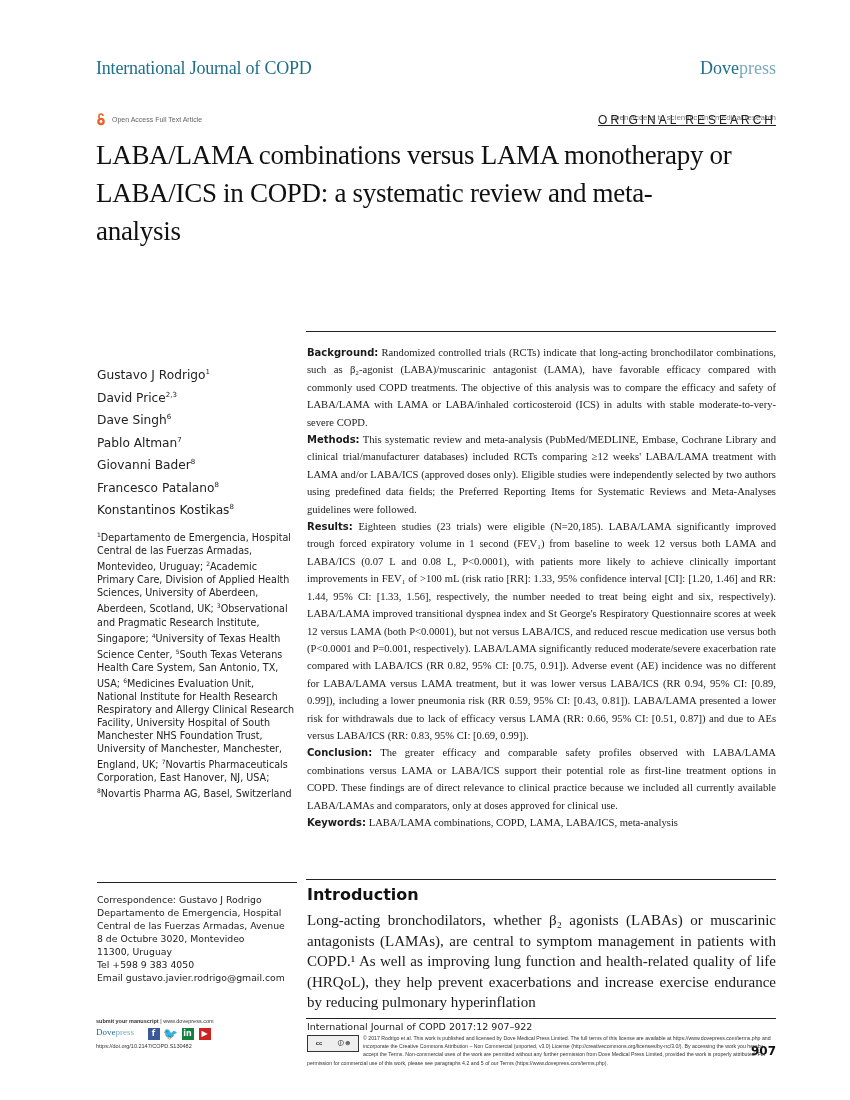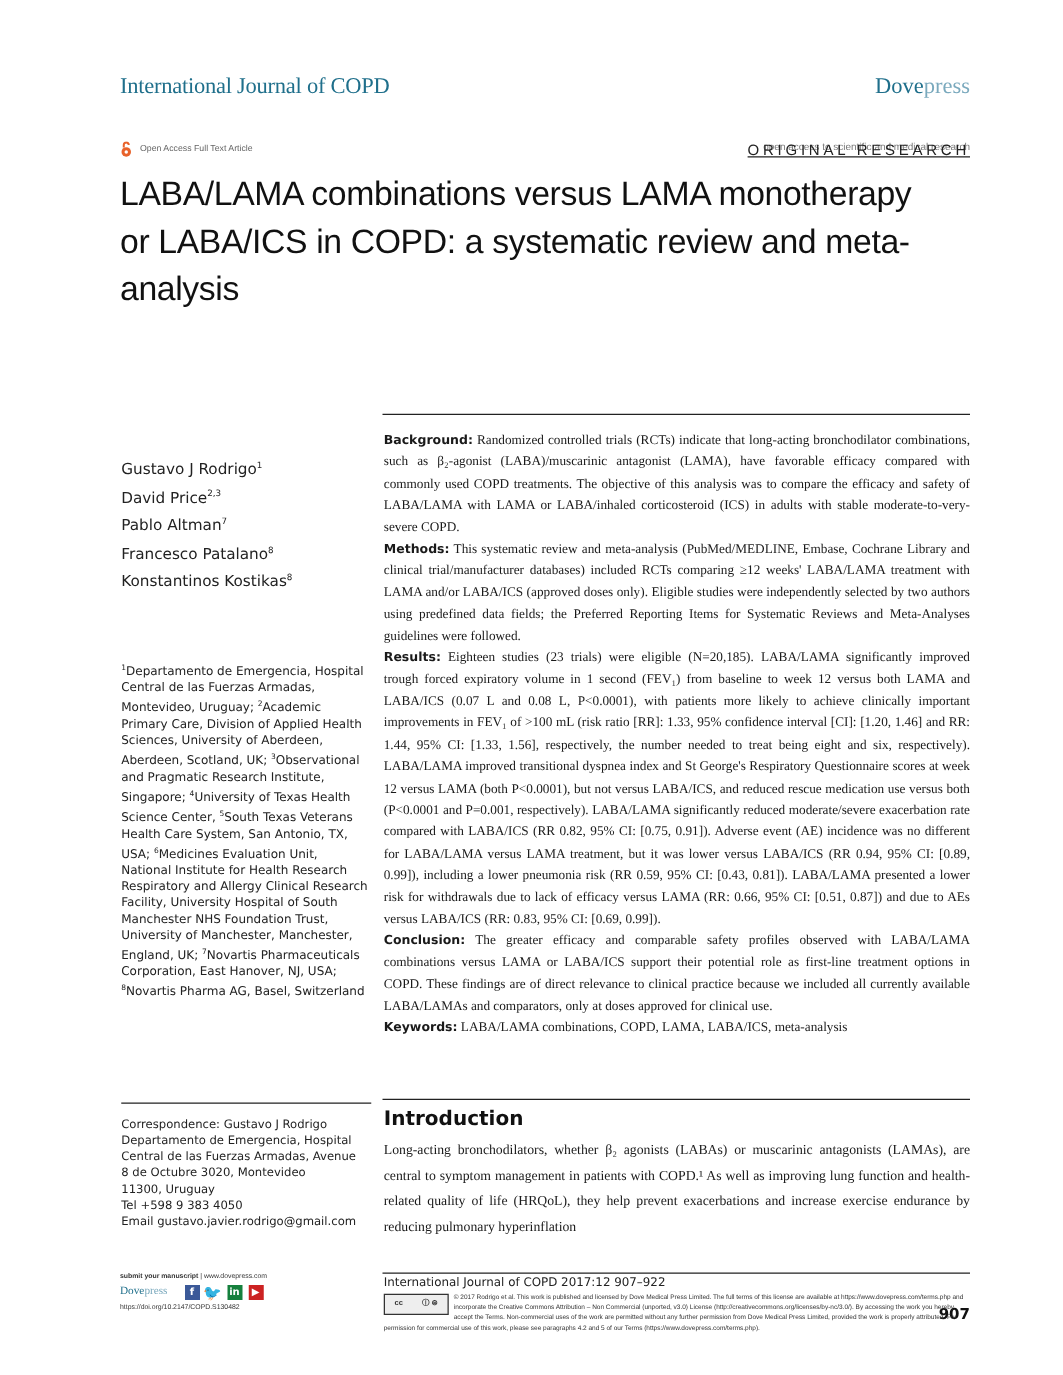--- a/index.html
+++ b/index.html
@@ -5,34 +5,34 @@
     html, body { margin: 0; padding: 0; background: #ffffff; }
     body { width: 850px; height: 1100px; position: relative; overflow: hidden; color: #1a1a1a; font-family: "Liberation Serif", serif; }
     .abs { position: absolute; }
     .journal-title { left: 96px; top: 58px; font-family: "Liberation Serif", serif; font-size: 18px; color: #1f6f8b; letter-spacing: -0.2px; }
     .publisher { right: 74px; top: 58px; font-family: "Liberation Serif", serif; font-size: 18px; color: #1f6f8b; }
     .publisher .press { color: #7aa9bd; }
     .tagline { right: 74px; top: 84px; font-family: "Liberation Sans", sans-serif; font-size: 8px; color: #777; margin-top: 29px; }
     .oa { left: 96px; top: 113px; font-family: "Liberation Sans", sans-serif; font-size: 7px; color: #666; display: flex; align-items: center; gap: 6px; }
     .oa-icon { width: 10px; height: 13px; }
     .article-type { right: 74px; top: 113px; font-family: "Liberation Sans", sans-serif; font-size: 12px; letter-spacing: 3px; color: #222; text-decoration: underline; }
-    .title { left: 96px; top: 136px; width: 640px; font-family: Liberation Sans, sans-serif; font-size: 27px; line-height: 38px; color: #111; font-weight: normal; letter-spacing: -0.3px; }
+    .title { left: 96px; top: 136px; width: 640px; font-family: Liberation Serif, serif; font-size: 27px; line-height: 38px; color: #111; font-weight: normal; letter-spacing: -0.3px; }
     .authors { left: 97px; top: 363px; width: 200px; font-family: "DejaVu Sans", sans-serif; font-size: 12.2px; line-height: 19.5px; color: #222; }
     .authors sup { font-size: 7px; vertical-align: 5px; }
     .affil { left: 97px; top: 528px; width: 200px; font-family: "DejaVu Sans", sans-serif; font-size: 9.6px; line-height: 13px; color: #222; }
     .affil sup { font-size: 6px; }
     .rule-abstract { left: 306px; top: 331px; width: 470px; height: 1px; background: #222; }
     .abstract { left: 307px; top: 344px; width: 469px; font-family: "Liberation Serif", serif; font-size: 10.6px; line-height: 17.4px; text-align: justify; color: #1a1a1a; }
     .abstract p { margin: 0; }
     .abstract .label { font-family: "DejaVu Sans", sans-serif; font-weight: bold; font-size: 10px; }
     .rule-corr { left: 97px; top: 882px; width: 200px; height: 1px; background: #222; }
     .corr { left: 97px; top: 893px; width: 205px; font-family: "DejaVu Sans", sans-serif; font-size: 9.3px; line-height: 13px; color: #222; }
     .rule-intro { left: 306px; top: 879px; width: 470px; height: 1px; background: #222; }
     .intro-heading { left: 307px; top: 885px; font-family: "DejaVu Sans", sans-serif; font-weight: bold; font-size: 16px; color: #111; }
-    .intro-text { left: 307px; top: 910px; width: 469px; font-family: "Liberation Serif", serif; font-size: 11px; line-height: 20.5px; text-align: justify; color: #1a1a1a; }
+    .intro-text { left: 307px; top: 910px; width: 469px; font-family: "Liberation Serif", serif; font-size: 15px; line-height: 20.5px; text-align: justify; color: #1a1a1a; }
     .footer-left { left: 96px; top: 1018px; width: 205px; font-family: "Liberation Sans", sans-serif; font-size: 5.5px; color: #333; }
     .footer-left .submit { font-weight: bold; }
     .footer-left .dove { font-family: "Liberation Serif", serif; font-size: 9px; color: #1f6f8b; }
     .footer-left .dove .press { color: #7aa9bd; }
     .social { display: inline-flex; gap: 5px; margin-left: 12px; vertical-align: middle; }
     .social span { width: 12px; height: 12px; display: inline-flex; align-items: center; justify-content: center; color: #fff; font-size: 8px; font-weight: bold; font-family: "DejaVu Sans", sans-serif; }
     .fb { background: #3b5998; } .tw { background: #fff; color: #1da1f2 !important; font-size: 12px !important; } .li { background: #15803d; } .yt { background: #cc2222; }
     .rule-footer { left: 306px; top: 1018px; width: 470px; height: 1px; background: #222; }
     .footer-journal { left: 307px; top: 1021px; font-family: "DejaVu Sans", sans-serif; font-size: 9.5px; color: #222; }
     .page-num { right: 74px; top: 1044px; font-family: "DejaVu Sans", sans-serif; font-weight: bold; font-size: 12px; color: #111; }
@@ -53,21 +53,23 @@
   </svg>
   <span>Open Access Full Text Article</span>
 </div>
 <div class="abs article-type">ORIGINAL RESEARCH</div>
 
 <h1 class="abs title" style="margin:0">LABA/LAMA combinations versus LAMA monotherapy or LABA/ICS in COPD: a systematic review and meta-analysis</h1>
 
 <div class="abs authors">
   <div><span>Gustavo J Rodrigo</span><sup>1</sup></div>
   <div><span>David Price</span><sup>2,3</sup></div>
+  <div><span>Dave Singh</span><sup>6</sup></div>
   <div><span>Pablo Altman</span><sup>7</sup></div>
+  <div><span>Giovanni Bader</span><sup>8</sup></div>
   <div><span>Francesco Patalano</span><sup>8</sup></div>
   <div><span>Konstantinos Kostikas</span><sup>8</sup></div>
 </div>
 
 <div class="abs affil">
   <sup>1</sup><span>Departamento de Emergencia, Hospital Central de las Fuerzas Armadas, Montevideo, Uruguay; </span><sup>2</sup><span>Academic Primary Care, Division of Applied Health Sciences, University of Aberdeen, Aberdeen, Scotland, UK; </span><sup>3</sup><span>Observational and Pragmatic Research Institute, Singapore; </span><sup>4</sup><span>University of Texas Health Science Center, </span><sup>5</sup><span>South Texas Veterans Health Care System, San Antonio, TX, USA; </span><sup>6</sup><span>Medicines Evaluation Unit, National Institute for Health Research Respiratory and Allergy Clinical Research Facility, University Hospital of South Manchester NHS Foundation Trust, University of Manchester, Manchester, England, UK; </span><sup>7</sup><span>Novartis Pharmaceuticals Corporation, East Hanover, NJ, USA; </span><sup>8</sup><span>Novartis Pharma AG, Basel, Switzerland</span>
 </div>
 
 <div class="abs rule-abstract"></div>
 <div class="abs abstract">

